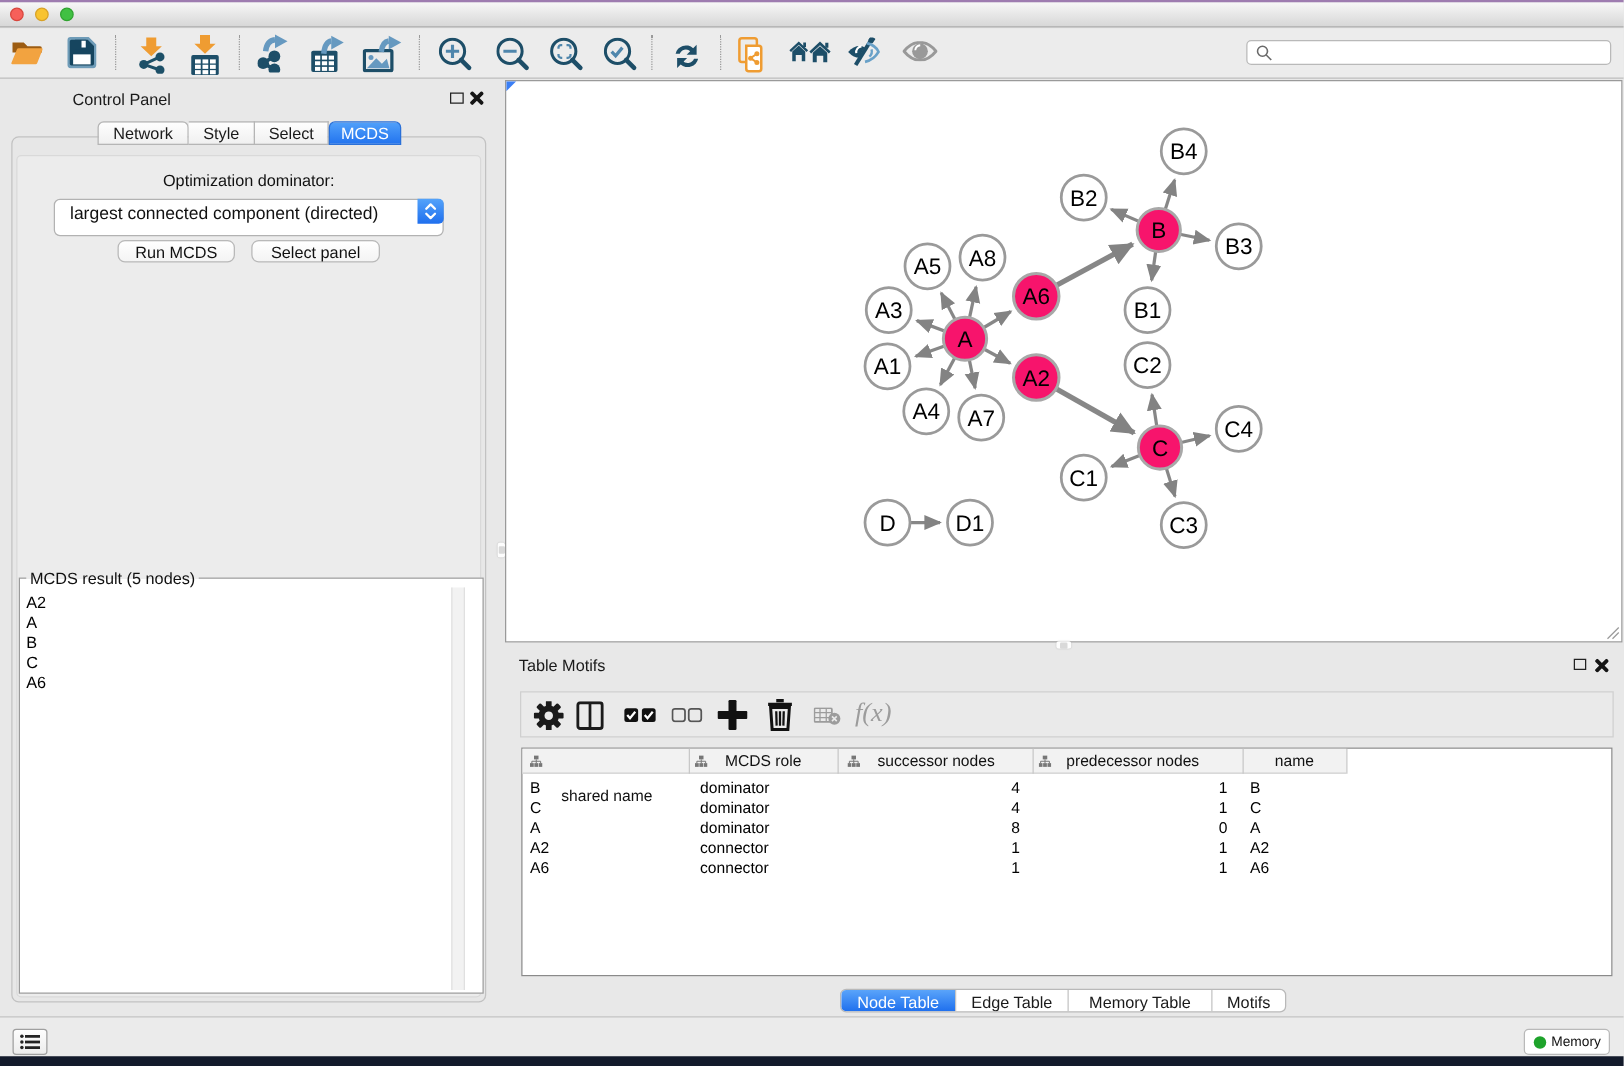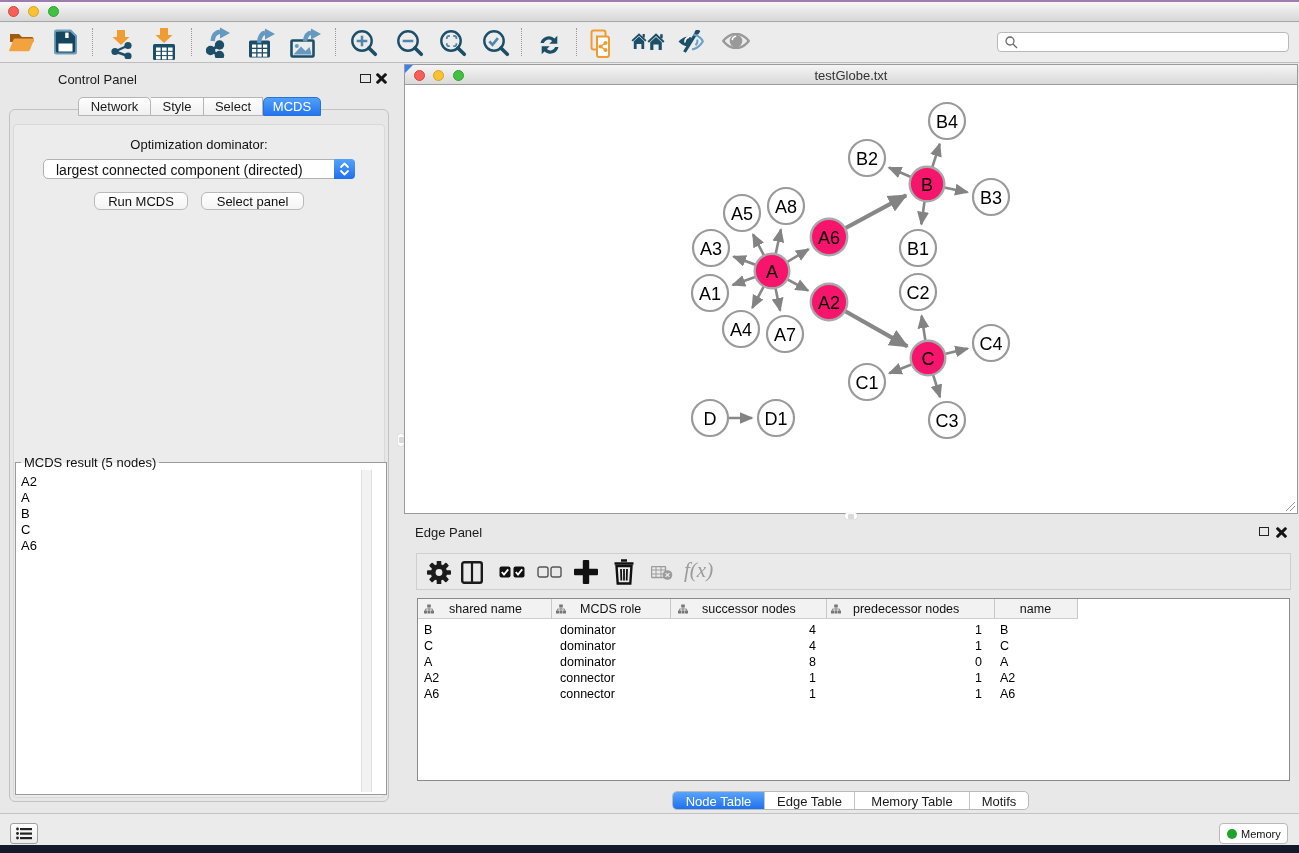--- a/index.html
+++ b/index.html
@@ -191,21 +191,21 @@
   <div style="width:73px;border:1px solid #b5b5b5;border-radius:5px 5px 0 0;background:linear-gradient(#fefefe,#f0f0f0);text-align:center;line-height:18px;color:#1a1a1a;">Network</div>
   <div style="width:53px;border:1px solid #b5b5b5;border-left:none;background:linear-gradient(#fefefe,#f0f0f0);text-align:center;line-height:18px;color:#1a1a1a;">Style</div>
   <div style="width:59px;border:1px solid #b5b5b5;border-left:none;background:linear-gradient(#fefefe,#f0f0f0);text-align:center;line-height:18px;color:#1a1a1a;">Select</div>
   <div style="width:58px;border:1px solid #2a70d8;border-radius:5px 5px 0 0;background:linear-gradient(#50a0fa,#2374ef);text-align:center;line-height:18px;color:#fff;">MCDS</div>
 </div>
 
 <div class="abs" style="left:9px;top:109px;width:380px;height:693px;background:#e7e7e7;border:1px solid #c2c2c2;border-radius:6px;"></div>
 <div class="abs" style="left:13px;top:124px;width:372px;height:674px;background:#ececec;border:1px solid #d9d9d9;border-radius:4px;"></div>
 <div class="abs" style="left:9px;top:137px;width:380px;text-align:center;font-size:13px;color:#111;">Optimization dominator:</div>
 
-<div class="abs" style="left:43px;top:159px;width:312px;height:20px;background:#fff;border:1px solid #b2b2b2;border-radius:5px;">
+<div class="abs" style="left:43px;top:159px;width:312px;height:30px;background:#fff;border:1px solid #b2b2b2;border-radius:5px;">
   <div style="position:absolute;right:-1px;top:-1px;width:21px;height:20px;border-radius:0 4px 4px 0;background:linear-gradient(#54a3fa,#1f6fee);">
     <svg width="11" height="14" viewBox="0 0 11 14" style="position:absolute;left:5px;top:3px;">
         <path d="M2 5 L5.5 1.5 L9 5" fill="none" stroke="#fff" stroke-width="1.8" stroke-linecap="round" stroke-linejoin="round"></path>
         <path d="M2 9 L5.5 12.5 L9 9" fill="none" stroke="#fff" stroke-width="1.8" stroke-linecap="round" stroke-linejoin="round"></path>
       </svg>
   </div>
   <div style="position:absolute;left:12px;top:2px;font-size:14px;color:#111;">largest connected component (directed)</div>
 </div>
 
 <div class="abs" style="left:94px;top:192px;width:94px;height:18px;background:linear-gradient(#fff,#f4f4f4);border:1px solid #b9b9b9;border-radius:6px;text-align:center;line-height:17px;font-size:13px;color:#111;">Run MCDS</div>
@@ -213,26 +213,20 @@
 
 <div class="abs" style="left:15px;top:462px;width:372px;height:333px;border:1px solid #9a9a9a;background:#fff;"></div>
 <div class="abs" style="left:21px;top:455px;height:14px;background:linear-gradient(180deg,#ececec 57%,#ffffff 57%);padding:0 3px;font-size:13px;color:#111;z-index:3;">MCDS result (5 nodes)</div>
 <div class="abs" style="left:18px;top:470px;width:366px;height:322px;background:#fff;font-size:13px;color:#000;line-height:16px;padding-left:3px;padding-top:4px;">A2<br>A<br>B<br>C<br>A6</div>
 <div class="abs" style="left:361px;top:470px;width:11px;height:322px;background:#f2f2f2;border-left:1px solid #e0e0e0;border-right:1px solid #e0e0e0;"></div>
 
 <div class="abs" style="left:404px;top:64px;width:894px;height:450px;border:1px solid #9a9a9a;background:#fff;">
   <svg width="8" height="8" viewBox="0 0 8 8" style="position:absolute;left:0;top:0;z-index:4;">
       <path d="M0,0 H8 L0,8 z" fill="#3b7ff5"></path>
     </svg>
-    <div style="position:absolute;left:0;top:0;width:100%;height:20px;background:linear-gradient(#f5f5f5,#d9d9d9);border-bottom:1px solid #9c9c9c;">
-    <div class="light" style="left:9px;top:4.5px;background:#f6605a;border:1px solid #d8453c;"></div>
-    <div class="light" style="left:28px;top:4.5px;background:#f8c32f;border:1px solid #d8a125;"></div>
-    <div class="light" style="left:48px;top:4.5px;background:#41c043;border:1px solid #2fa32f;"></div>
-    <div style="position:absolute;left:0;right:0;top:3px;text-align:center;font-size:13px;color:#333;">testGlobe.txt</div>
-  </div>
   <svg id="graph" width="891" height="427" viewBox="0 0 891 427" style="position:absolute;left:0;top:21px;">
 <defs>
 <marker id="ah" markerWidth="6.5" markerHeight="6" refX="4.8" refY="2.7" orient="auto" markerUnits="strokeWidth">
           <path d="M0,0.4 L5.4,2.7 L0,5.0 z" fill="#838383"></path>
         </marker>
 <marker id="ah2" markerWidth="6" markerHeight="6" refX="4.2" refY="2.5" orient="auto" markerUnits="strokeWidth">
           <path d="M0,0.4 L4.6,2.5 L0,4.6 z" fill="#838383"></path>
         </marker>
 </defs>
 <line x1="367" y1="185" x2="348.0" y2="148.3" stroke="#878787" stroke-width="2.6" marker-end="url(#ah)"></line>
@@ -302,21 +296,21 @@
       <line x1="2" y1="11" x2="11" y2="2" stroke="#9a9a9a" stroke-width="1"></line>
       <line x1="6" y1="11" x2="11" y2="6" stroke="#9a9a9a" stroke-width="1"></line>
     </svg>
 </div>
 
 <div class="abs" style="left:398px;top:434px;width:6px;height:12px;background:#fdfdfd;border-radius:2px;box-shadow:0 0 1px #aaa;"></div>
 <div class="abs" style="left:398.5px;top:437px;width:5px;height:6px;background:#d9d9d9;border-radius:1px;"></div>
 <div class="abs" style="left:845px;top:513px;width:12px;height:6px;background:#fdfdfd;border-radius:2px;box-shadow:0 0 1px #aaa;"></div>
 <div class="abs" style="left:848px;top:513.5px;width:6px;height:5px;background:#d9d9d9;border-radius:1px;"></div>
 
-<div class="abs" style="left:415px;top:525px;font-size:13px;color:#1a1a1a;">Edge Panel</div>
+<div class="abs" style="left:415px;top:525px;font-size:13px;color:#1a1a1a;">Table Motifs</div>
 <div class="abs" style="left:1259px;top:527px;width:10px;height:9px;border:1.5px solid #222;"></div>
 <svg class="abs" style="left:1276px;top:527px;" width="11" height="11" viewBox="0 0 11 11">
     <g fill="#151515">
       <rect x="4" y="-1.2" width="3" height="13.4" rx="1" transform="rotate(45 5.5 5.5)"></rect>
       <rect x="4" y="-1.2" width="3" height="13.4" rx="1" transform="rotate(-45 5.5 5.5)"></rect>
     </g>
   </svg>
 
 <div class="abs" style="left:416px;top:553px;width:875px;height:37px;border:1px solid #cfcfcf;background:#eaeaea;"></div>
 <svg class="abs" style="left:427px;top:561px;" width="24" height="23" viewBox="0 0 24 23">
@@ -397,21 +391,21 @@
     <rect x="7" y="6" width="3" height="3" fill="#777"></rect>
     <path d="M5,3 v1.5 M1.5,6 v-1.5 h7 v1.5 M5,4.5 v1.5" stroke="#777" stroke-width="0.8" fill="none"></path>
   </svg>
 <svg class="abs" style="left:831px;top:604px;" width="10" height="10" viewBox="0 0 10 9">
     <rect x="3.2" y="0" width="3.6" height="3" fill="#777"></rect>
     <rect x="0" y="6" width="3" height="3" fill="#777"></rect>
     <rect x="3.5" y="6" width="3" height="3" fill="#777"></rect>
     <rect x="7" y="6" width="3" height="3" fill="#777"></rect>
     <path d="M5,3 v1.5 M1.5,6 v-1.5 h7 v1.5 M5,4.5 v1.5" stroke="#777" stroke-width="0.8" fill="none"></path>
   </svg>
-<div class="abs" style="left:449px;top:602px;font-size:12.5px;color:#111;">shared name</div>
+<div class="abs" style="left:449px;top:630px;font-size:12.5px;color:#111;">shared name</div>
 <div class="abs" style="left:580px;top:602px;font-size:12.5px;color:#111;">MCDS role</div>
 <div class="abs" style="left:702px;top:602px;font-size:12.5px;color:#111;">successor nodes</div>
 <div class="abs" style="left:853px;top:602px;font-size:12.5px;color:#111;">predecessor nodes</div>
 <div class="abs" style="left:994px;top:602px;width:83px;text-align:center;font-size:12.5px;color:#111;">name</div>
 <div class="abs" style="left:424px;top:623px;font-size:12.5px;color:#000;">B</div>
 <div class="abs" style="left:560px;top:623px;font-size:12.5px;color:#000;">dominator</div>
 <div class="abs" style="left:700px;top:623px;width:116px;text-align:right;font-size:12.5px;color:#000;">4</div>
 <div class="abs" style="left:870px;top:623px;width:112px;text-align:right;font-size:12.5px;color:#000;">1</div>
 <div class="abs" style="left:1000px;top:623px;font-size:12.5px;color:#000;">B</div>
 <div class="abs" style="left:424px;top:639px;font-size:12.5px;color:#000;">C</div>

